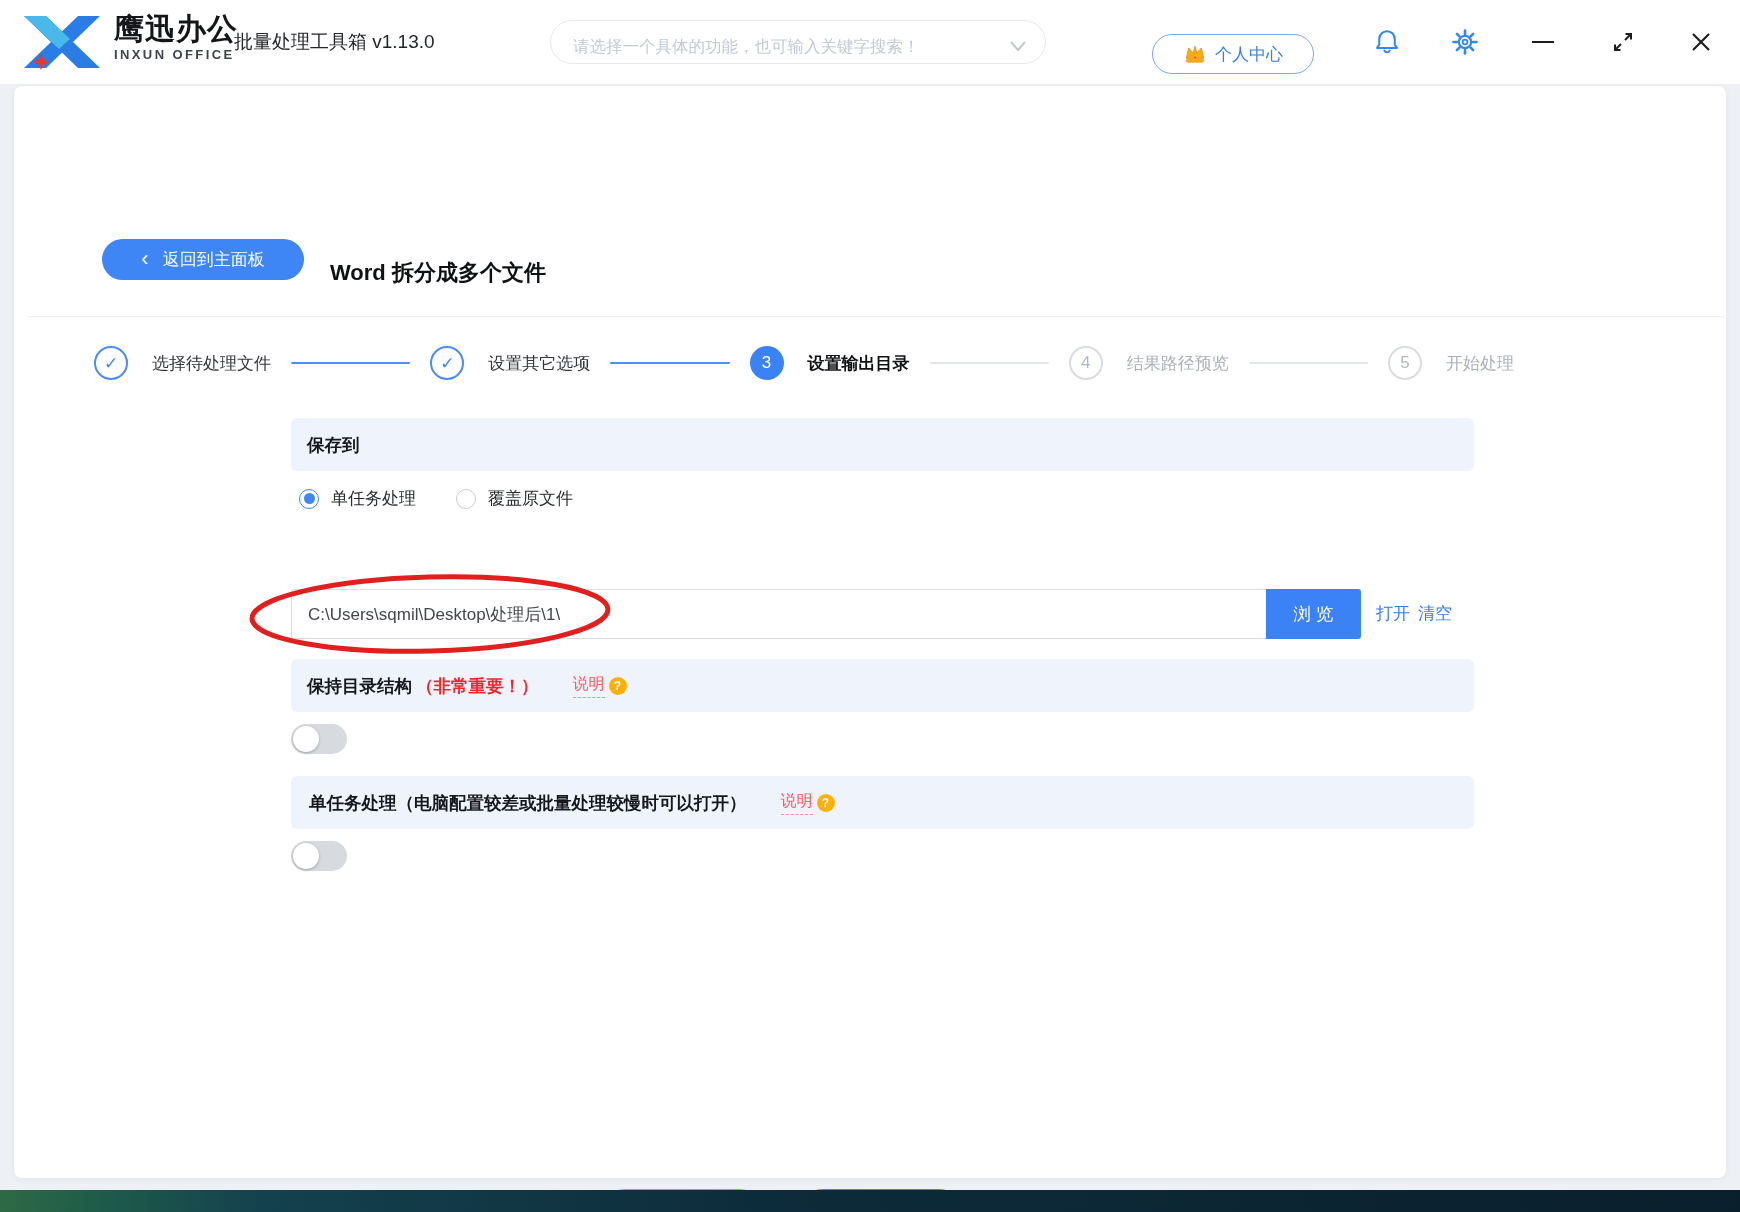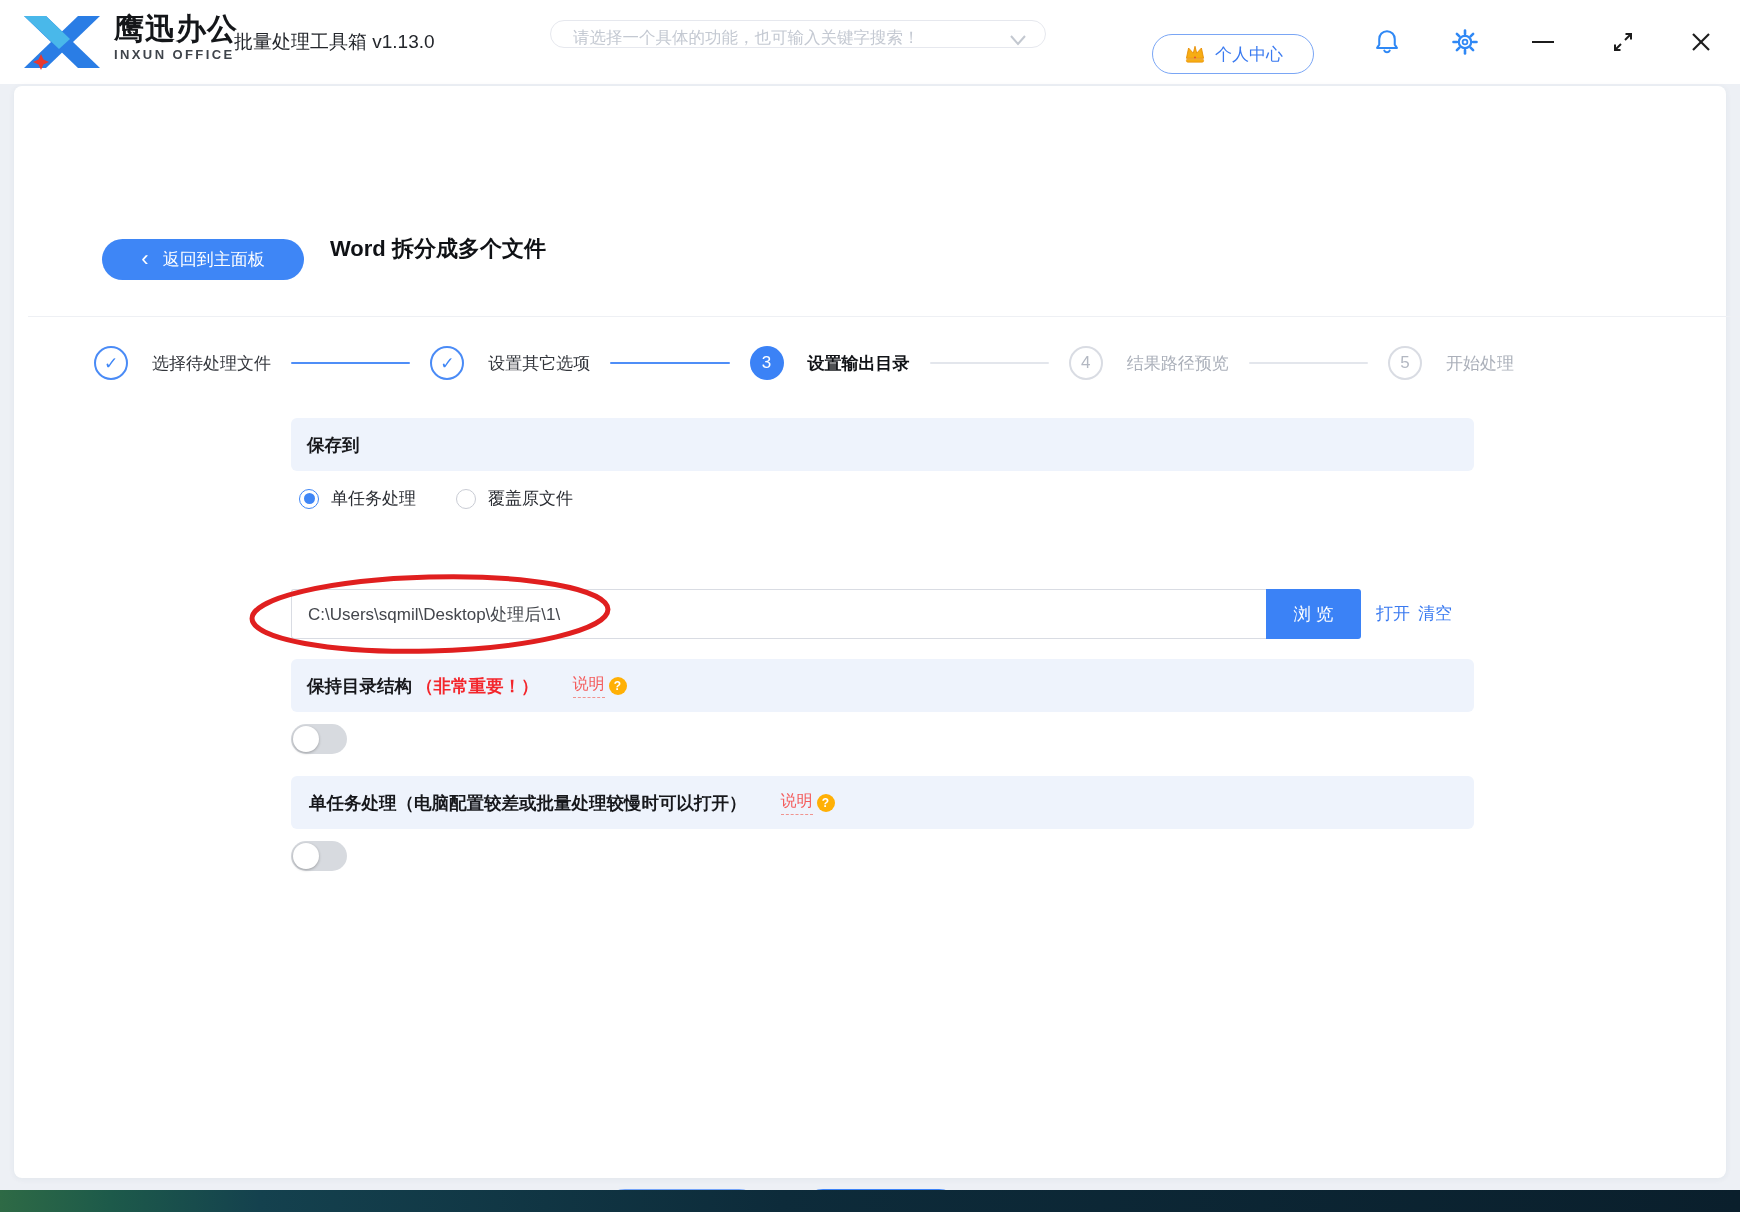--- a/index.html
+++ b/index.html
@@ -13,41 +13,41 @@
   #desktop-strip { left:0; top:1190px; width:1740px; height:22px;
     background:linear-gradient(90deg,#2e6a45 0px,#1d5a4a 110px,#14414e 260px,#0d2b3a 45%,#0a1f2c 100%); }
 
   
   #topbar { left:0; top:0; width:1740px; height:84px; background:#ffffff; }
   #logo { left:20px; top:12px; width:86px; height:60px; }
   #brand { left:114px; top:13px; }
   #brand-cn { font-size:30px; font-weight:700; color:#141619; letter-spacing:1px; line-height:32px; }
   #brand-en { font-size:13px; font-weight:700; color:#3f444b; letter-spacing:2.4px; margin-top:2px; }
   #app-title { left:234px; top:0; height:84px; line-height:84px; font-size:19px; color:#23262b; }
-  #searchbox { left:550px; top:20px; width:496px; height:28px; border:1px solid #e6e8ee; border-radius:22px;
-    background:#fff; display:flex; align-items:flex-end; padding:8px 18px 0 22px; }
+  #searchbox { left:550px; top:20px; width:496px; height:44px; border:1px solid #e6e8ee; border-radius:22px;
+    background:#fff; display:flex; align-items:center; padding:8px 18px 0 22px; }
   #search-input { flex:1; border:none; outline:none; font-size:16.5px; color:#444; background:transparent;
     font-family:inherit; }
   #search-input::placeholder { color:#c4c9d2; }
   #user-pill { left:1152px; top:22px; width:162px; height:40px; border:1.5px solid #7aa6f5; border-radius:21px;
     background:#fff; display:flex; align-items:center; justify-content:center; gap:8px; cursor:pointer;margin-top:12px; }
   #user-pill span { font-size:17px; color:#3a7af0; }
   .tb-icon { width:30px; height:30px; display:flex; align-items:center; justify-content:center; cursor:pointer; }
   #bell-btn { left:1372px; top:27px; } #gear-btn { left:1450px; top:27px; }
   #min-btn { left:1528px; top:27px; } #max-btn { left:1608px; top:27px; } #close-btn { left:1686px; top:27px; }
   #min-btn .bar { width:22px; height:2.5px; background:#1c1c1c; }
 
   
   #card { left:14px; top:86px; width:1712px; height:1092px; background:#ffffff; border-radius:8px;
     box-shadow:0 1px 6px rgba(40,60,90,.06); }
   #back-btn { left:88px; top:153px; width:202px; height:41px; border-radius:21px; background:#3e86f6; color:#fff;
     display:flex; align-items:center; justify-content:center; gap:14px; cursor:pointer; }
   #back-btn .chev { font-size:22px; line-height:20px; margin-top:-2px; }
   #back-btn .lbl { font-size:17px; }
-  #page-title { left:316px; top:148px; font-size:22px; font-weight:700; color:#0f1115; }
+  #page-title { left:316px; top:172px; font-size:22px; font-weight:700; color:#0f1115; }
   #divider { left:14px; top:230px; width:1712px; height:1px; background:#eef0f4; }
 
   
   #steps { left:80px; top:259px; width:1420px; height:36px; display:flex; align-items:center; }
   .step { display:flex; align-items:center; gap:12px; white-space:nowrap; }
   .scircle { width:34px; height:34px; border-radius:50%; display:flex; align-items:center; justify-content:center;
     font-size:17px; }
   .step.done .scircle { border:2px solid #4a8bf6; color:#3f86f6; font-weight:700; background:#fff; }
   .step.current .scircle { background:#3b82f6; color:#fff; font-weight:500; }
   .step.pending .scircle { border:2px solid #d9dce3; color:#b3b8c2; background:#fff; }

